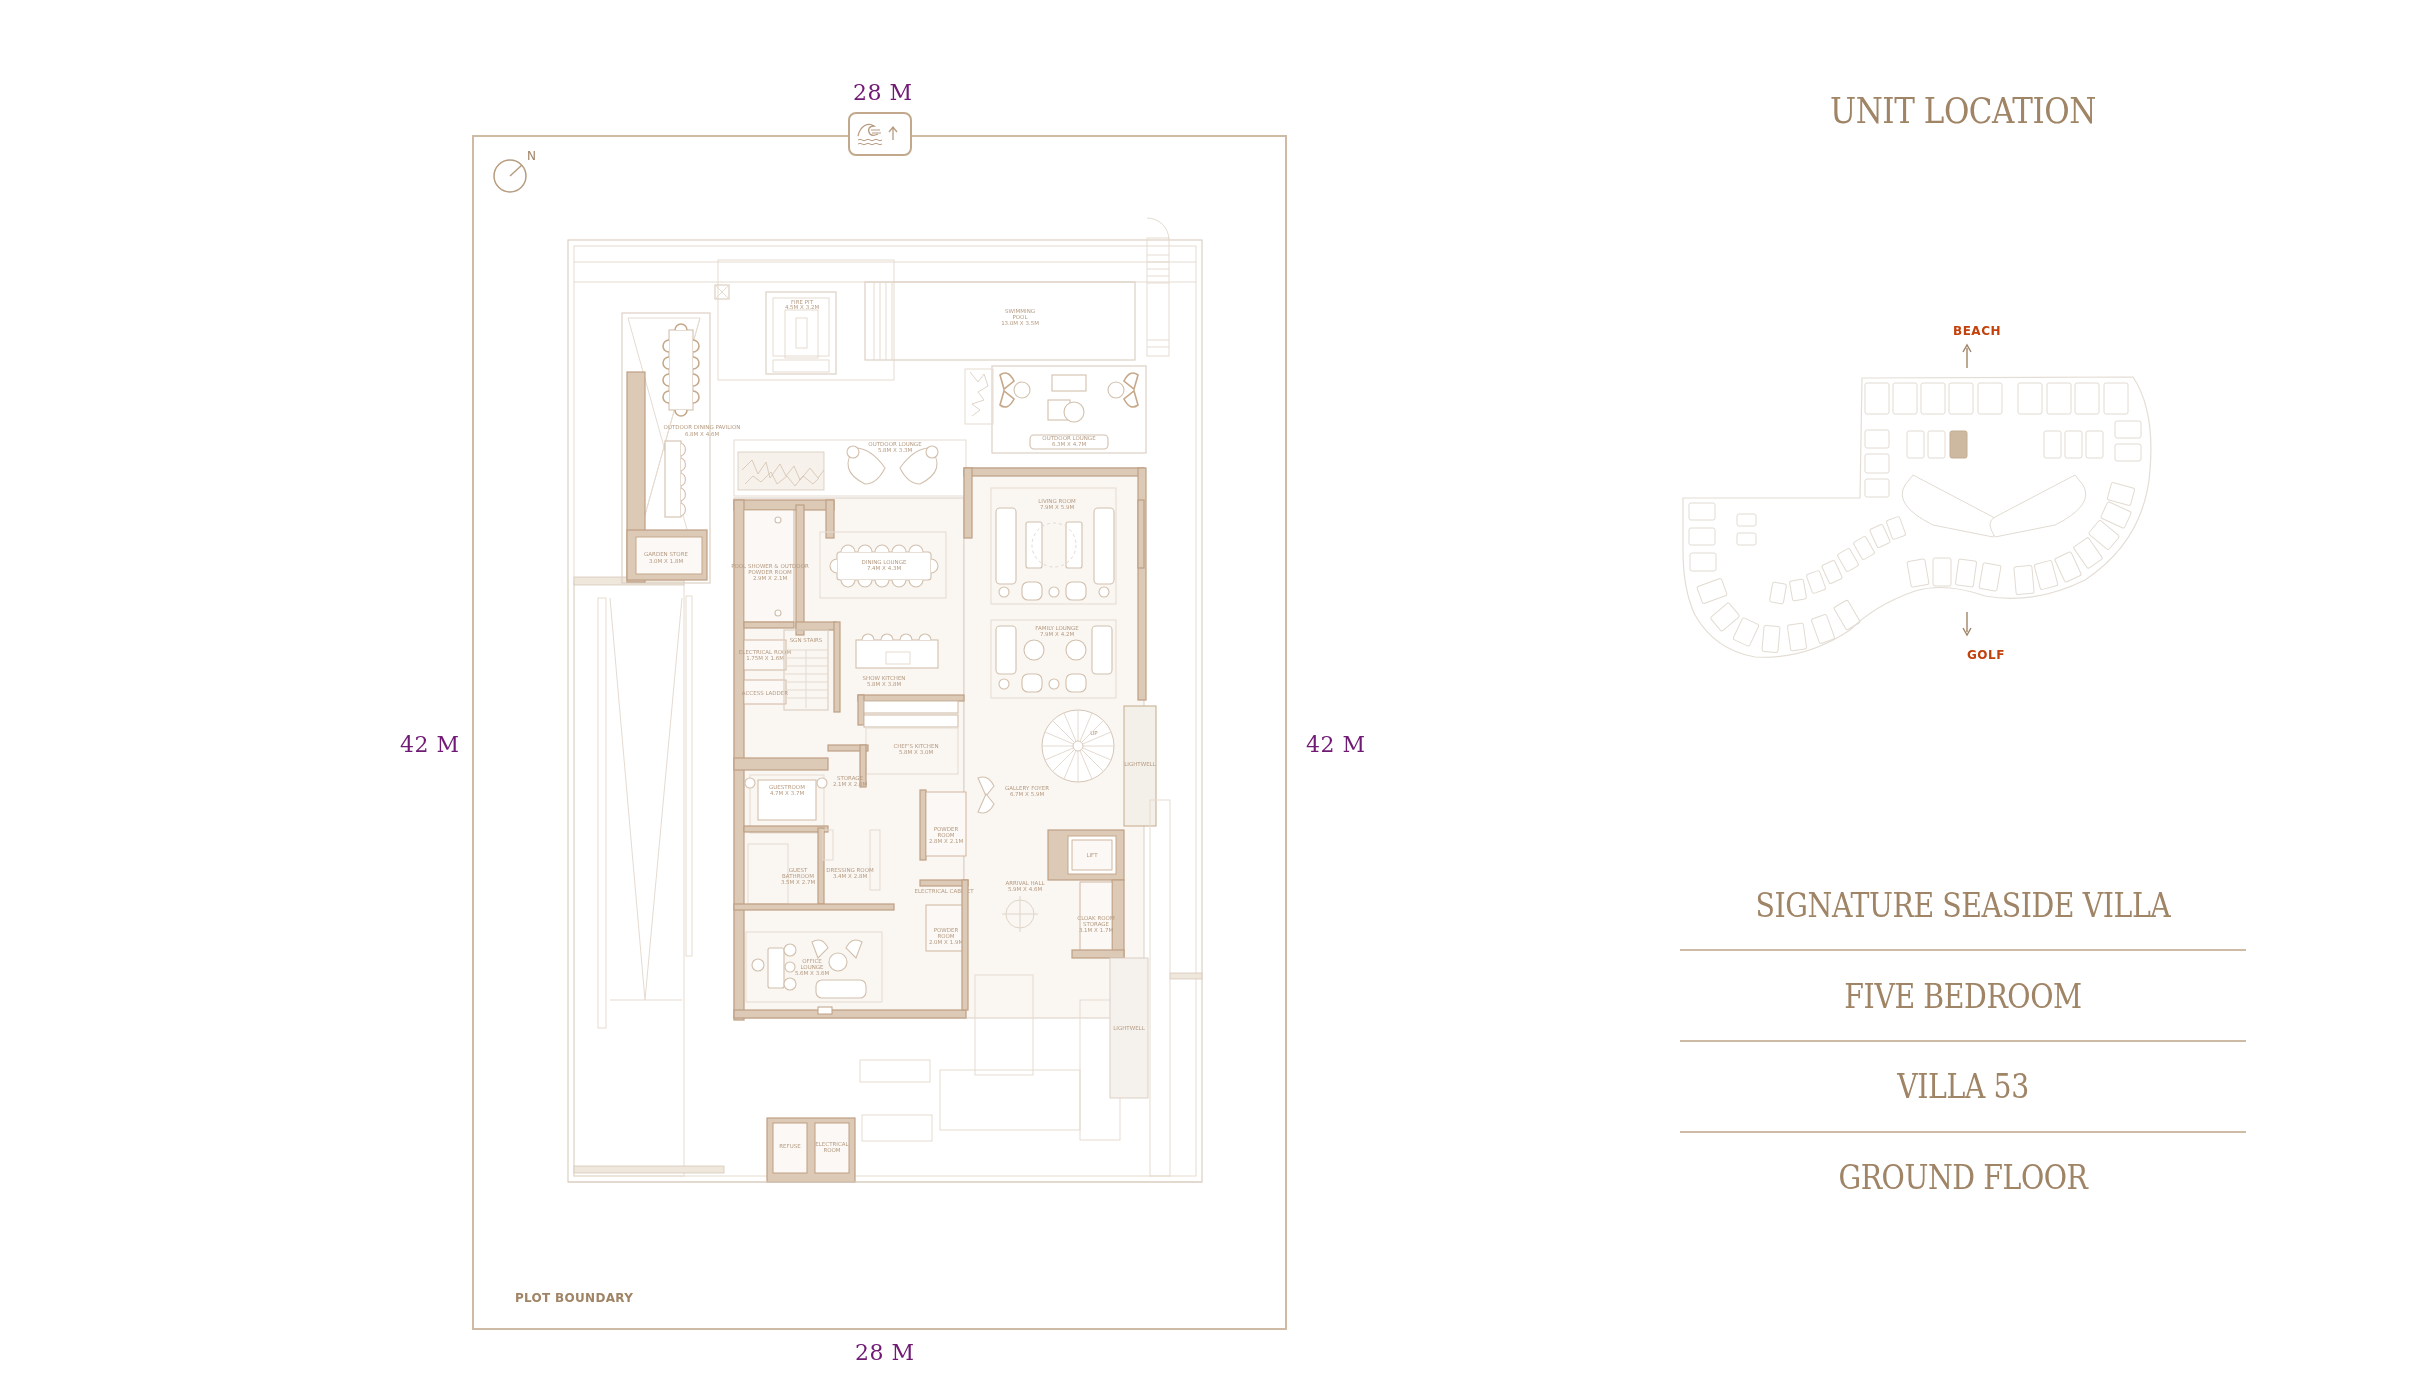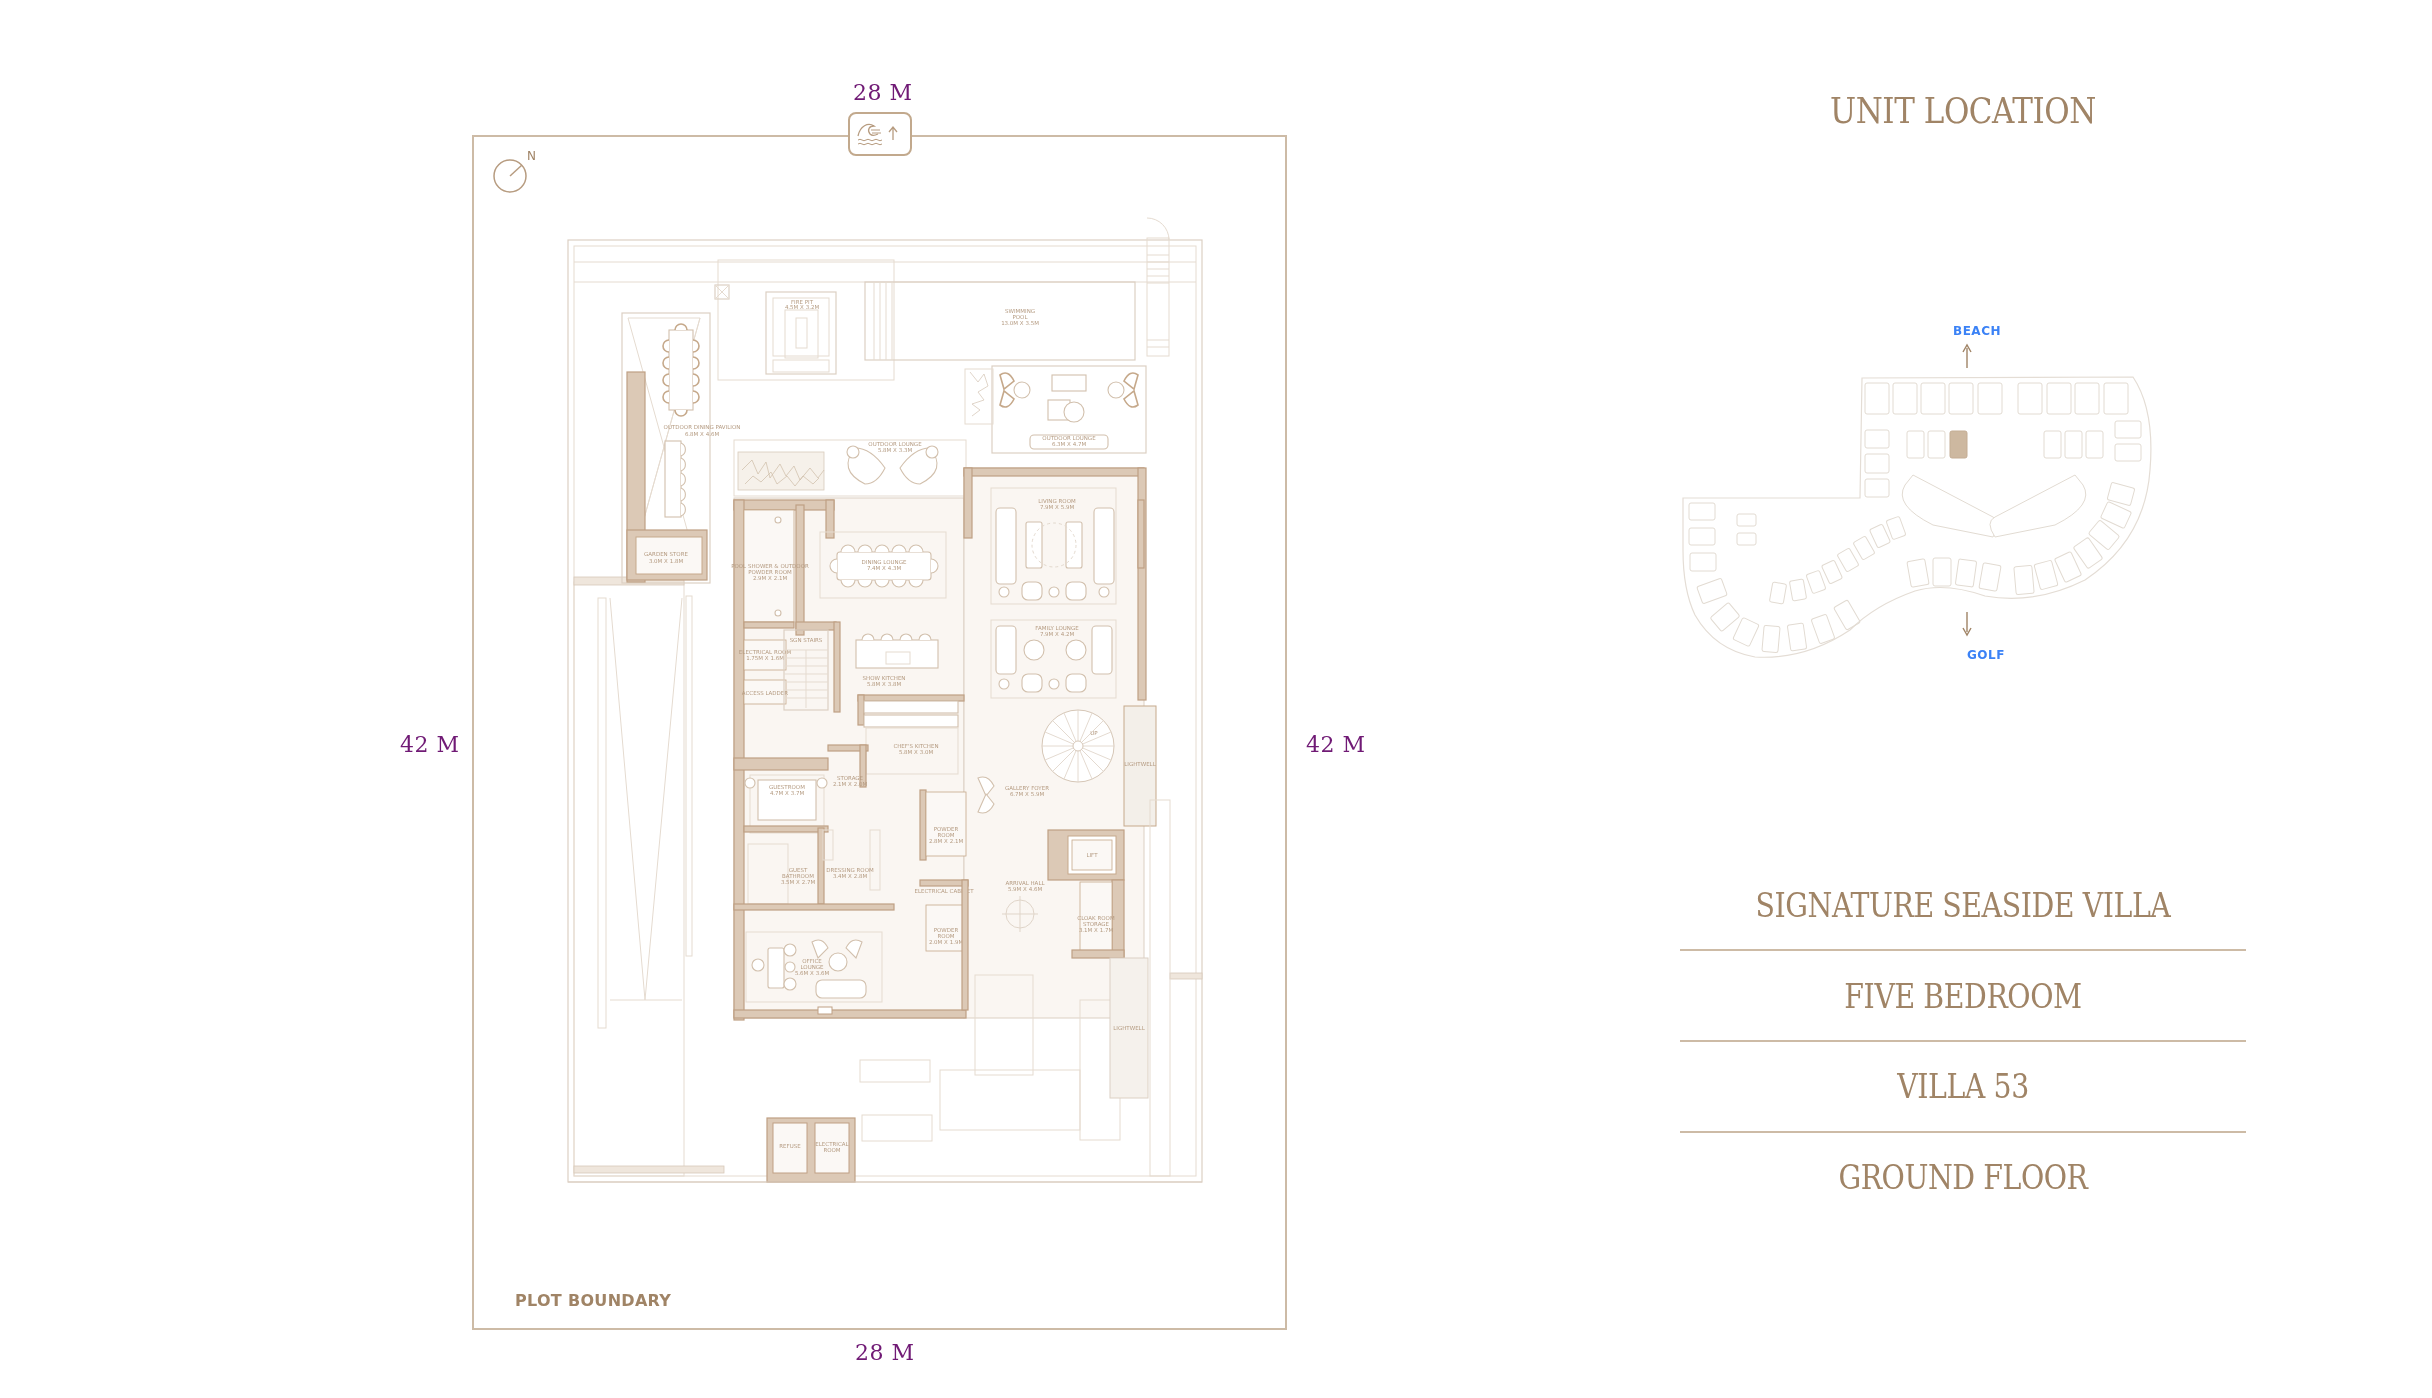--- a/index.html
+++ b/index.html
@@ -2,24 +2,24 @@
 <html><head>
 <meta charset="utf-8">
 <style>
   html, body { margin:0; padding:0; background:#ffffff; }
   body { width:2432px; height:1398px; position:relative; overflow:hidden; font-family:"Liberation Serif", serif; color:#a08466; }
   .abs { position:absolute; }
   .dim { position:absolute; font-family:"DejaVu Serif", "Liberation Serif", serif; font-size:22px; color:#701a75; letter-spacing:0.5px; white-space:nowrap; }
   .plot { position:absolute; left:472px; top:135px; width:815px; height:1195px; border:2px solid #cdbba6; box-sizing:border-box; }
   .wave-box { position:absolute; left:848px; top:112px; width:64px; height:44px; border:2px solid #c2a98d; border-radius:8px; background:#fff; box-sizing:border-box; }
   .compass { position:absolute; left:493px; top:161px; width:34px; height:34px; }
-  .plot-label { position:absolute; left:515px; top:1291px; font-family:"DejaVu Sans", "Liberation Sans", sans-serif; font-weight:bold; font-size:16px; color:#a08466; letter-spacing:0.3px; }
+  .plot-label { position:absolute; left:515px; top:1291px; font-family:"DejaVu Sans", "Liberation Sans", sans-serif; font-weight:bold; font-size:12px; color:#a08466; letter-spacing:0.3px; }
   .title { position:absolute; left:1680px; width:566px; text-align:center; font-family:"DejaVu Serif", "Liberation Serif", serif; font-size:33px; color:#a08466; letter-spacing:-0.5px; transform:scaleX(0.86); transform-origin:center; white-space:nowrap; }
   .rule { position:absolute; left:1680px; width:566px; height:2px; background:#cdbba6; }
-  .map-label { position:absolute; font-family:"DejaVu Sans", "Liberation Sans", sans-serif; font-weight:bold; font-size:12px; color:#3b82f6; letter-spacing:0.5px; }
+  .map-label { position:absolute; font-family:"DejaVu Sans", "Liberation Sans", sans-serif; font-weight:bold; font-size:12px; color:#c2410c; letter-spacing:0.5px; }
   svg text { font-family:"DejaVu Sans", "Liberation Sans", sans-serif; }
 </style>
 </head>
 <body>
 
 <div class="dim" style="left:853px; top:80px;">28 M</div>
 <div class="plot"></div>
 
 <div class="wave-box">
   <svg width="60" height="40" viewBox="0 0 60 40">

